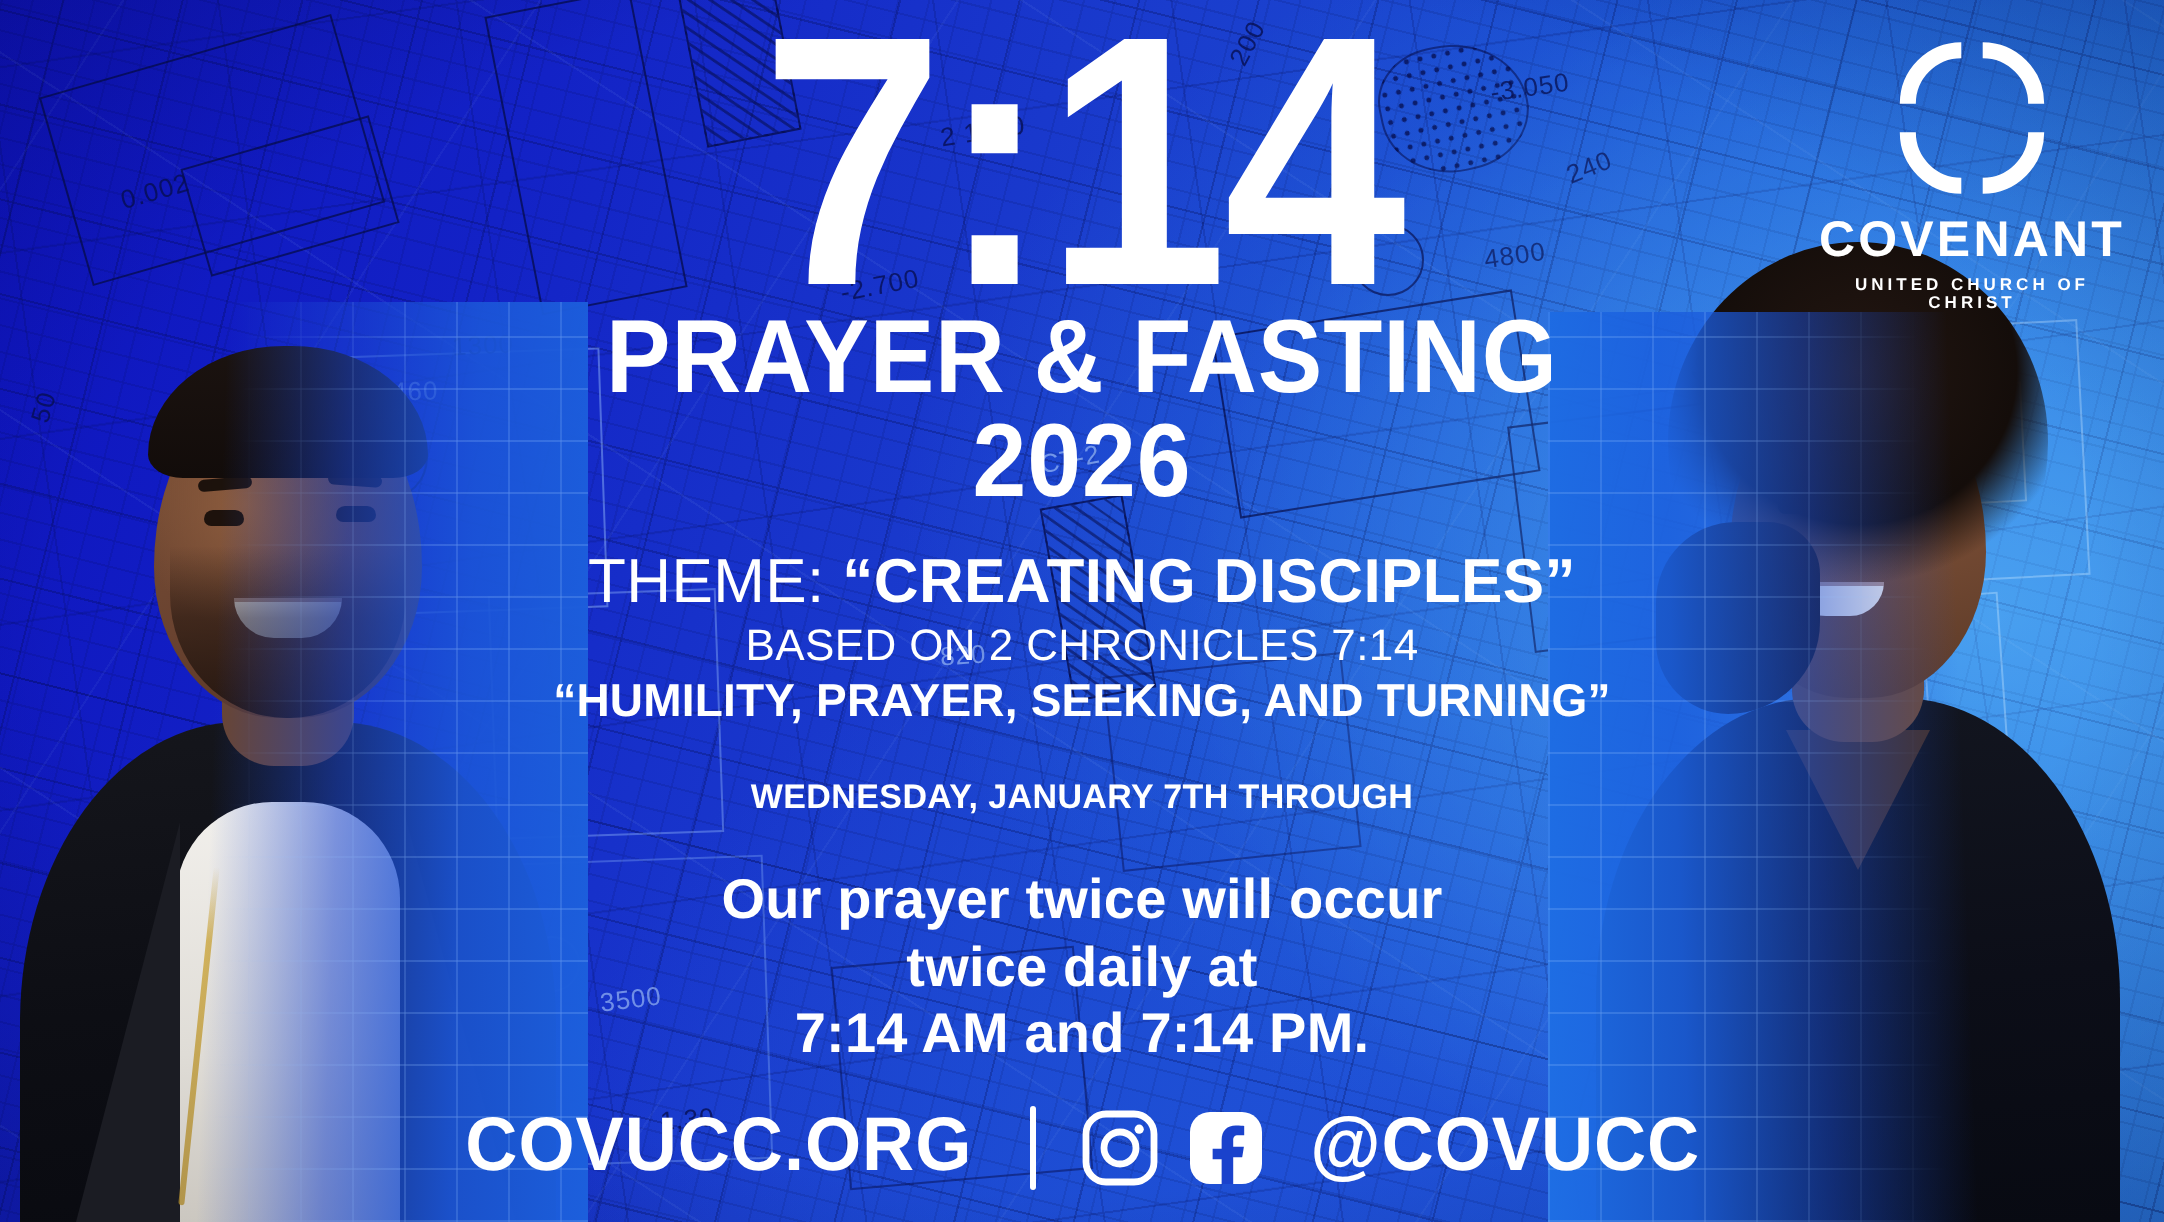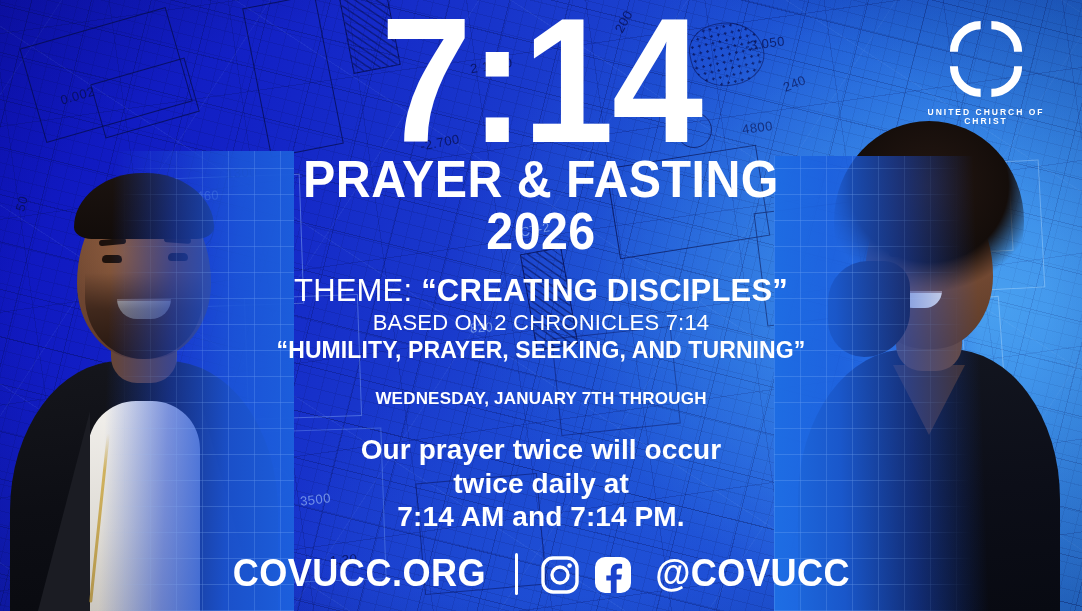--- a/index.html
+++ b/index.html
@@ -430,21 +430,21 @@
     transform: scaleX(.95);
   }
   .divider {
     width: 3px;
     height: 42px;
     background: #fff;
     border-radius: 2px;
   }
   .socials {
     display: flex;
-    align-items: flex-end;
+    align-items: center;
     gap: 13px;
   }
   .handle {
     font-family: "Liberation Sans Narrow", "Liberation Sans", sans-serif;
     font-size: 38px;
     font-weight: bold;
     letter-spacing: .5px;
     transform: scaleX(.95);
     margin-left: 4px;
   }
@@ -555,20 +555,21 @@
 
         <path d="M 44 8 A 30 30 0 0 0 14 38"></path>
 
         <path d="M 56 8 A 30 30 0 0 1 86 38"></path>
 
         <path d="M 14 54 A 30 30 0 0 0 44 84"></path>
 
         <path d="M 86 54 A 30 30 0 0 1 56 84"></path>
       </g>
     </svg>
+    <div class="logo-word">COVENANT</div>
     <div class="logo-sub">UNITED CHURCH OF CHRIST</div>
   </div>
 
   <div class="copy">
     <div class="headline-time">7:14</div>
     <div class="headline-sub">PRAYER &amp; FASTING 2026</div>
 
     <div class="theme-line">
       <span class="theme-label">THEME:</span>
       <span class="theme-value">“CREATING DISCIPLES”</span>

